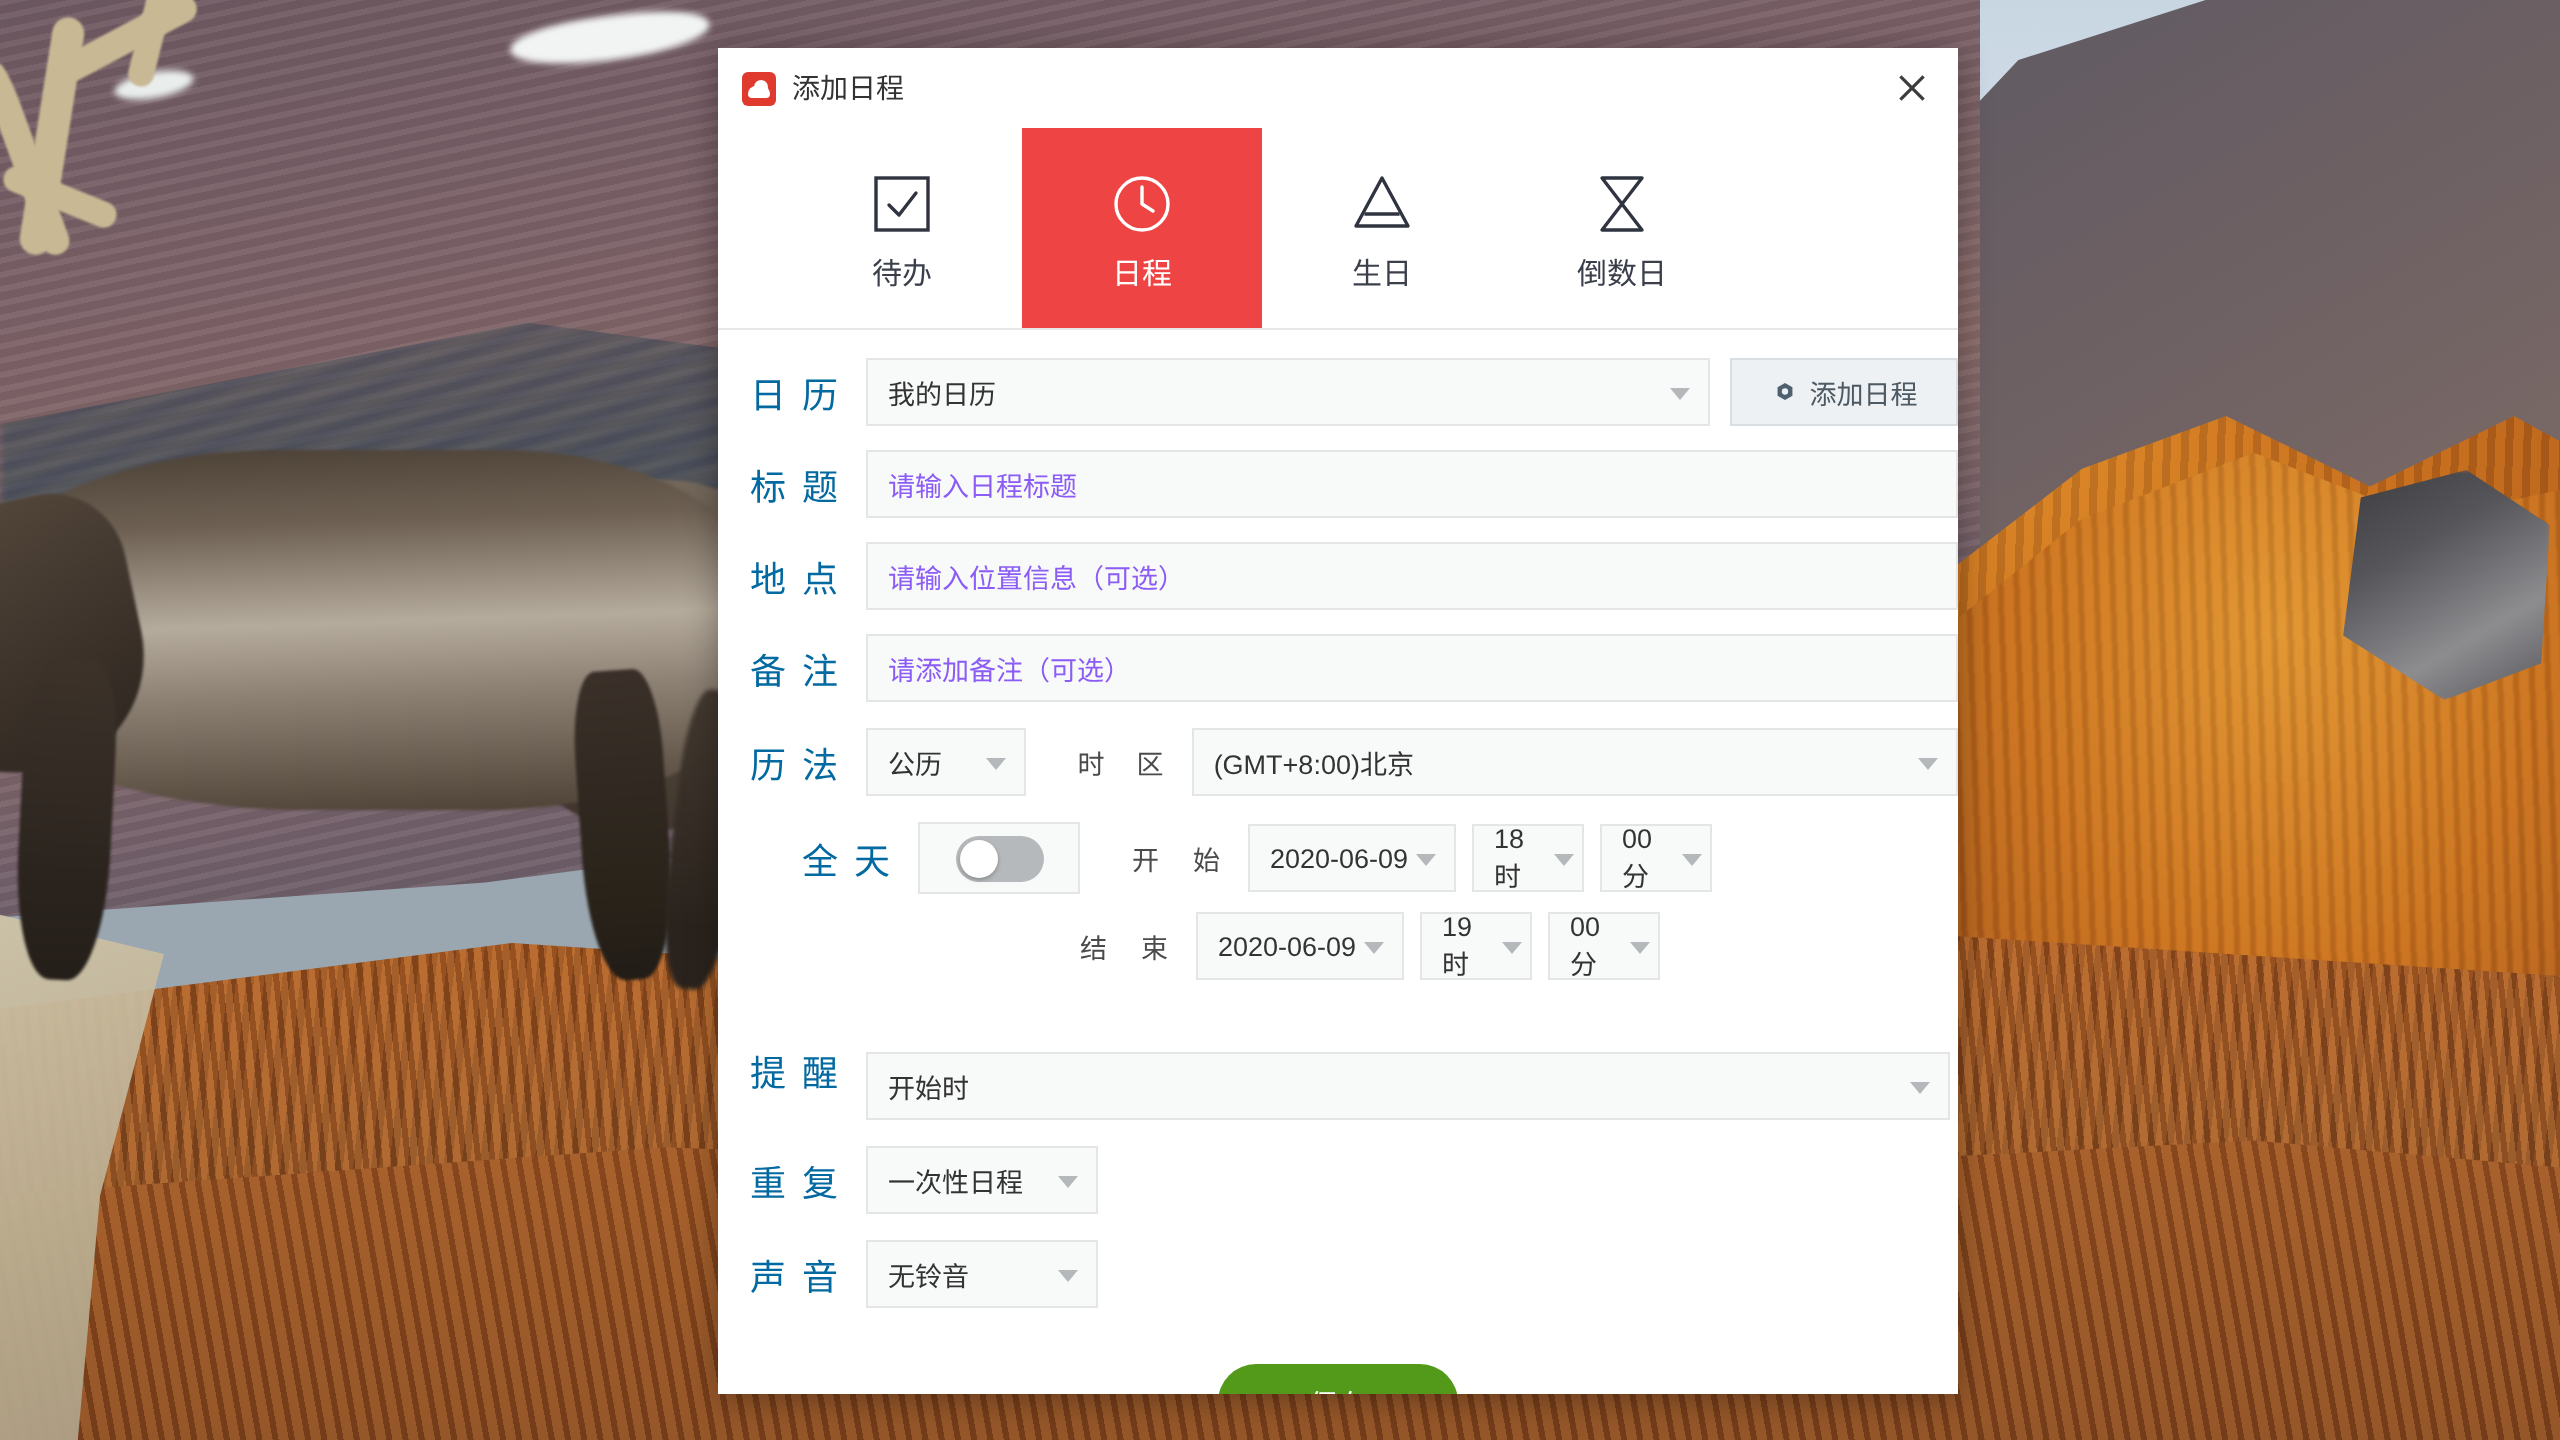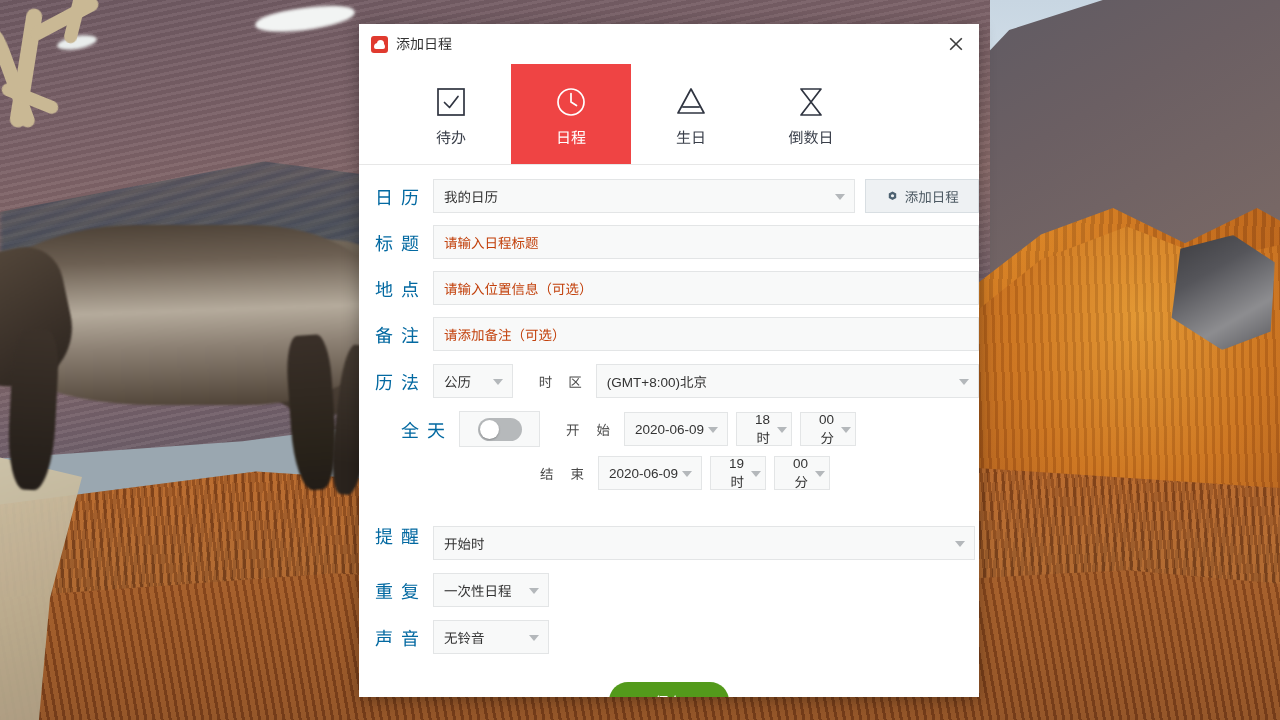--- a/index.html
+++ b/index.html
@@ -218,21 +218,21 @@
   .field {
     background: #f8f9f9;
     border: 1px solid #e3e5e6;
     box-sizing: border-box;
     height: 34px;
     display: flex; align-items: center;
     font-size: 13.5px; color: #333;
     padding: 0 10px;
     position: relative;
   }
-  .field.ph { color: #c2410c; align-items: center; }
+  .field.ph { color: #8b5cf6; align-items: center; }
   .caret {
     position: absolute; right: 9px; top: 50%;
     width: 0; height: 0; margin-top: -2px;
     border-left: 5px solid transparent;
     border-right: 5px solid transparent;
     border-top: 6px solid #b4b8bb;
   }
   .caret.inline {
     position: static; margin: 2px 0 0 7px;
   }
@@ -273,21 +273,21 @@
   .switch .knob {
     position: absolute; left: 2px; top: 2px;
     width: 19px; height: 19px; border-radius: 50%;
     background: #ffffff; box-shadow: 0 1px 2px rgba(0,0,0,0.25);
   }
   .sub-lbl {
     width: 44px; padding: 0 14px 0 26px; font-size:13.5px; color:#4b4b4b;
     text-align: justify; text-align-last: justify; flex: none;
   }
   .date-select { width: 104px; text-align: right; }
-  .time-select { width: 56px; padding-right: 4px; justify-content: flex-start; text-align: right; }
+  .time-select { width: 56px; padding-right: 4px; justify-content: flex-start; }
   .gap6 { margin-left: 8px; }
 
   #row-end { padding-top: 9px; }
 
   #row-remind { padding-top: 20px; }
   #remind-select { width: 542px; margin-top: 16px; }
 
   #row-repeat { padding-top: 13px; }
   #repeat-select { width: 116px; padding-right: 24px; }
 

